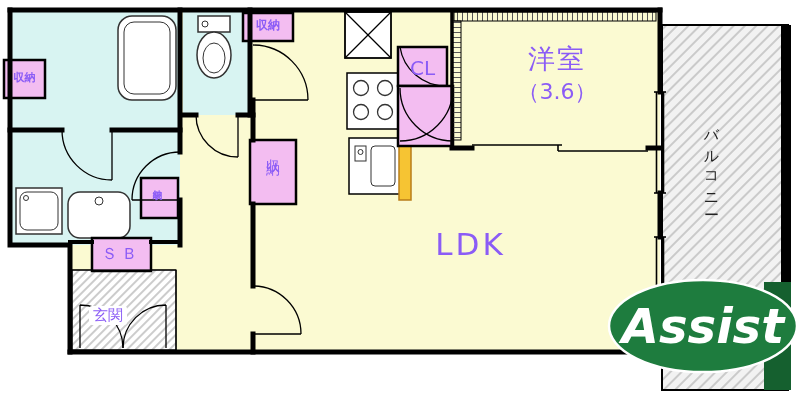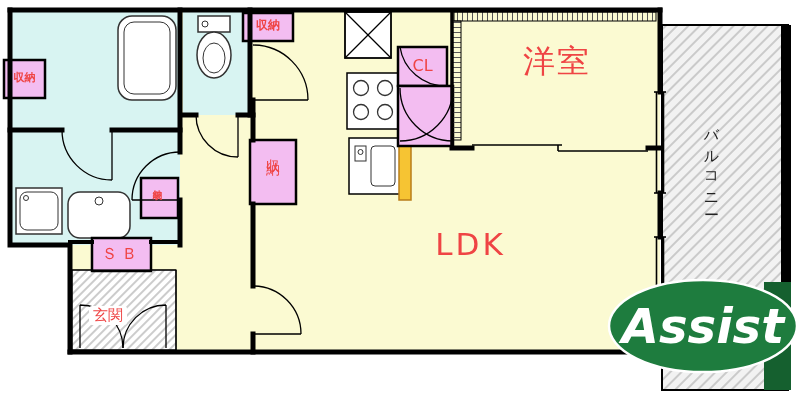--- a/index.html
+++ b/index.html
@@ -1,22 +1,22 @@
 <!DOCTYPE html>
 <html><head>
 <meta charset="utf-8">
 <style>
   html,body{margin:0;padding:0;background:#fff;}
   #stage{position:relative;width:800px;height:411px;background:#fff;overflow:hidden;
          font-family:"DejaVu Sans","Liberation Sans",sans-serif;}
   #plan-svg{position:absolute;left:0;top:0;}
-  .lbl{position:absolute;color:#ef4444;white-space:nowrap;line-height:1.1;}
+  .lbl{position:absolute;color:#8b5cf6;white-space:nowrap;line-height:1.1;}
   .center{text-align:center;}
   .vert{writing-mode:vertical-rl;text-orientation:upright;}
-  .room-big{font-size:32px;letter-spacing:2px;}
+  .room-big{font-size:27px;letter-spacing:2px;}
   .room-size{font-size:22px;}
   .ldk-big{font-size:31px;letter-spacing:3px;font-weight:500;}
   .ldk-size{font-size:25px;}
   .st{font-size:12px;font-weight:bold;}
   .genkan{font-size:15px;background:#fff;padding:1px 4px;border-radius:3px;}
   .balc{font-size:15px;letter-spacing:5px;color:#222;}
 </style>
 </head>
 <body>
 
@@ -156,24 +156,25 @@
   <path d="M72,270 H176 M176,270 V350" stroke="#000" stroke-width="1.2" fill="none"></path>
 
   <g>
     <rect x="764" y="282" width="27" height="108" fill="#15602F"></rect>
     <ellipse cx="703" cy="326" rx="94" ry="46" fill="#1E7C3E" stroke="#fff" stroke-width="2.5"></ellipse>
     <text x="703" y="343" text-anchor="middle" font-size="48" font-weight="bold" font-style="italic" fill="#fff" font-family="DejaVu Sans, sans-serif">Assist</text>
   </g>
 </svg>
 
 <div class="lbl center room-big" style="left:487px;top:44px;width:140px;">洋室</div>
+<div class="lbl center room-size" style="left:487px;top:80px;width:140px;">（3.6）</div>
 
 <div class="lbl center ldk-big" style="left:398px;top:227px;width:145px;">LDK</div>
 
-<div class="lbl center" style="left:398px;top:57px;width:49px;font-size:16px;">CL</div>
+<div class="lbl center" style="left:398px;top:57px;width:49px;font-size:20px;">CL</div>
 
 <div class="lbl center st" style="left:243px;top:19px;width:50px;">収納</div>
 <div class="lbl center st" style="left:4px;top:72px;width:41px;font-size:11px;">収納</div>
 <div class="lbl vert st" style="left:152px;top:182px;font-size:9.5px;">収納</div>
 <div class="lbl vert" style="left:265px;top:148px;font-size:14px;letter-spacing:3px;">収納</div>
 
 <div class="lbl center" style="left:92px;top:245px;width:59px;font-size:16px;letter-spacing:4px;">ＳＢ</div>
 
 <div class="lbl genkan" style="left:89px;top:306px;text-align:center;">玄関</div>
 

